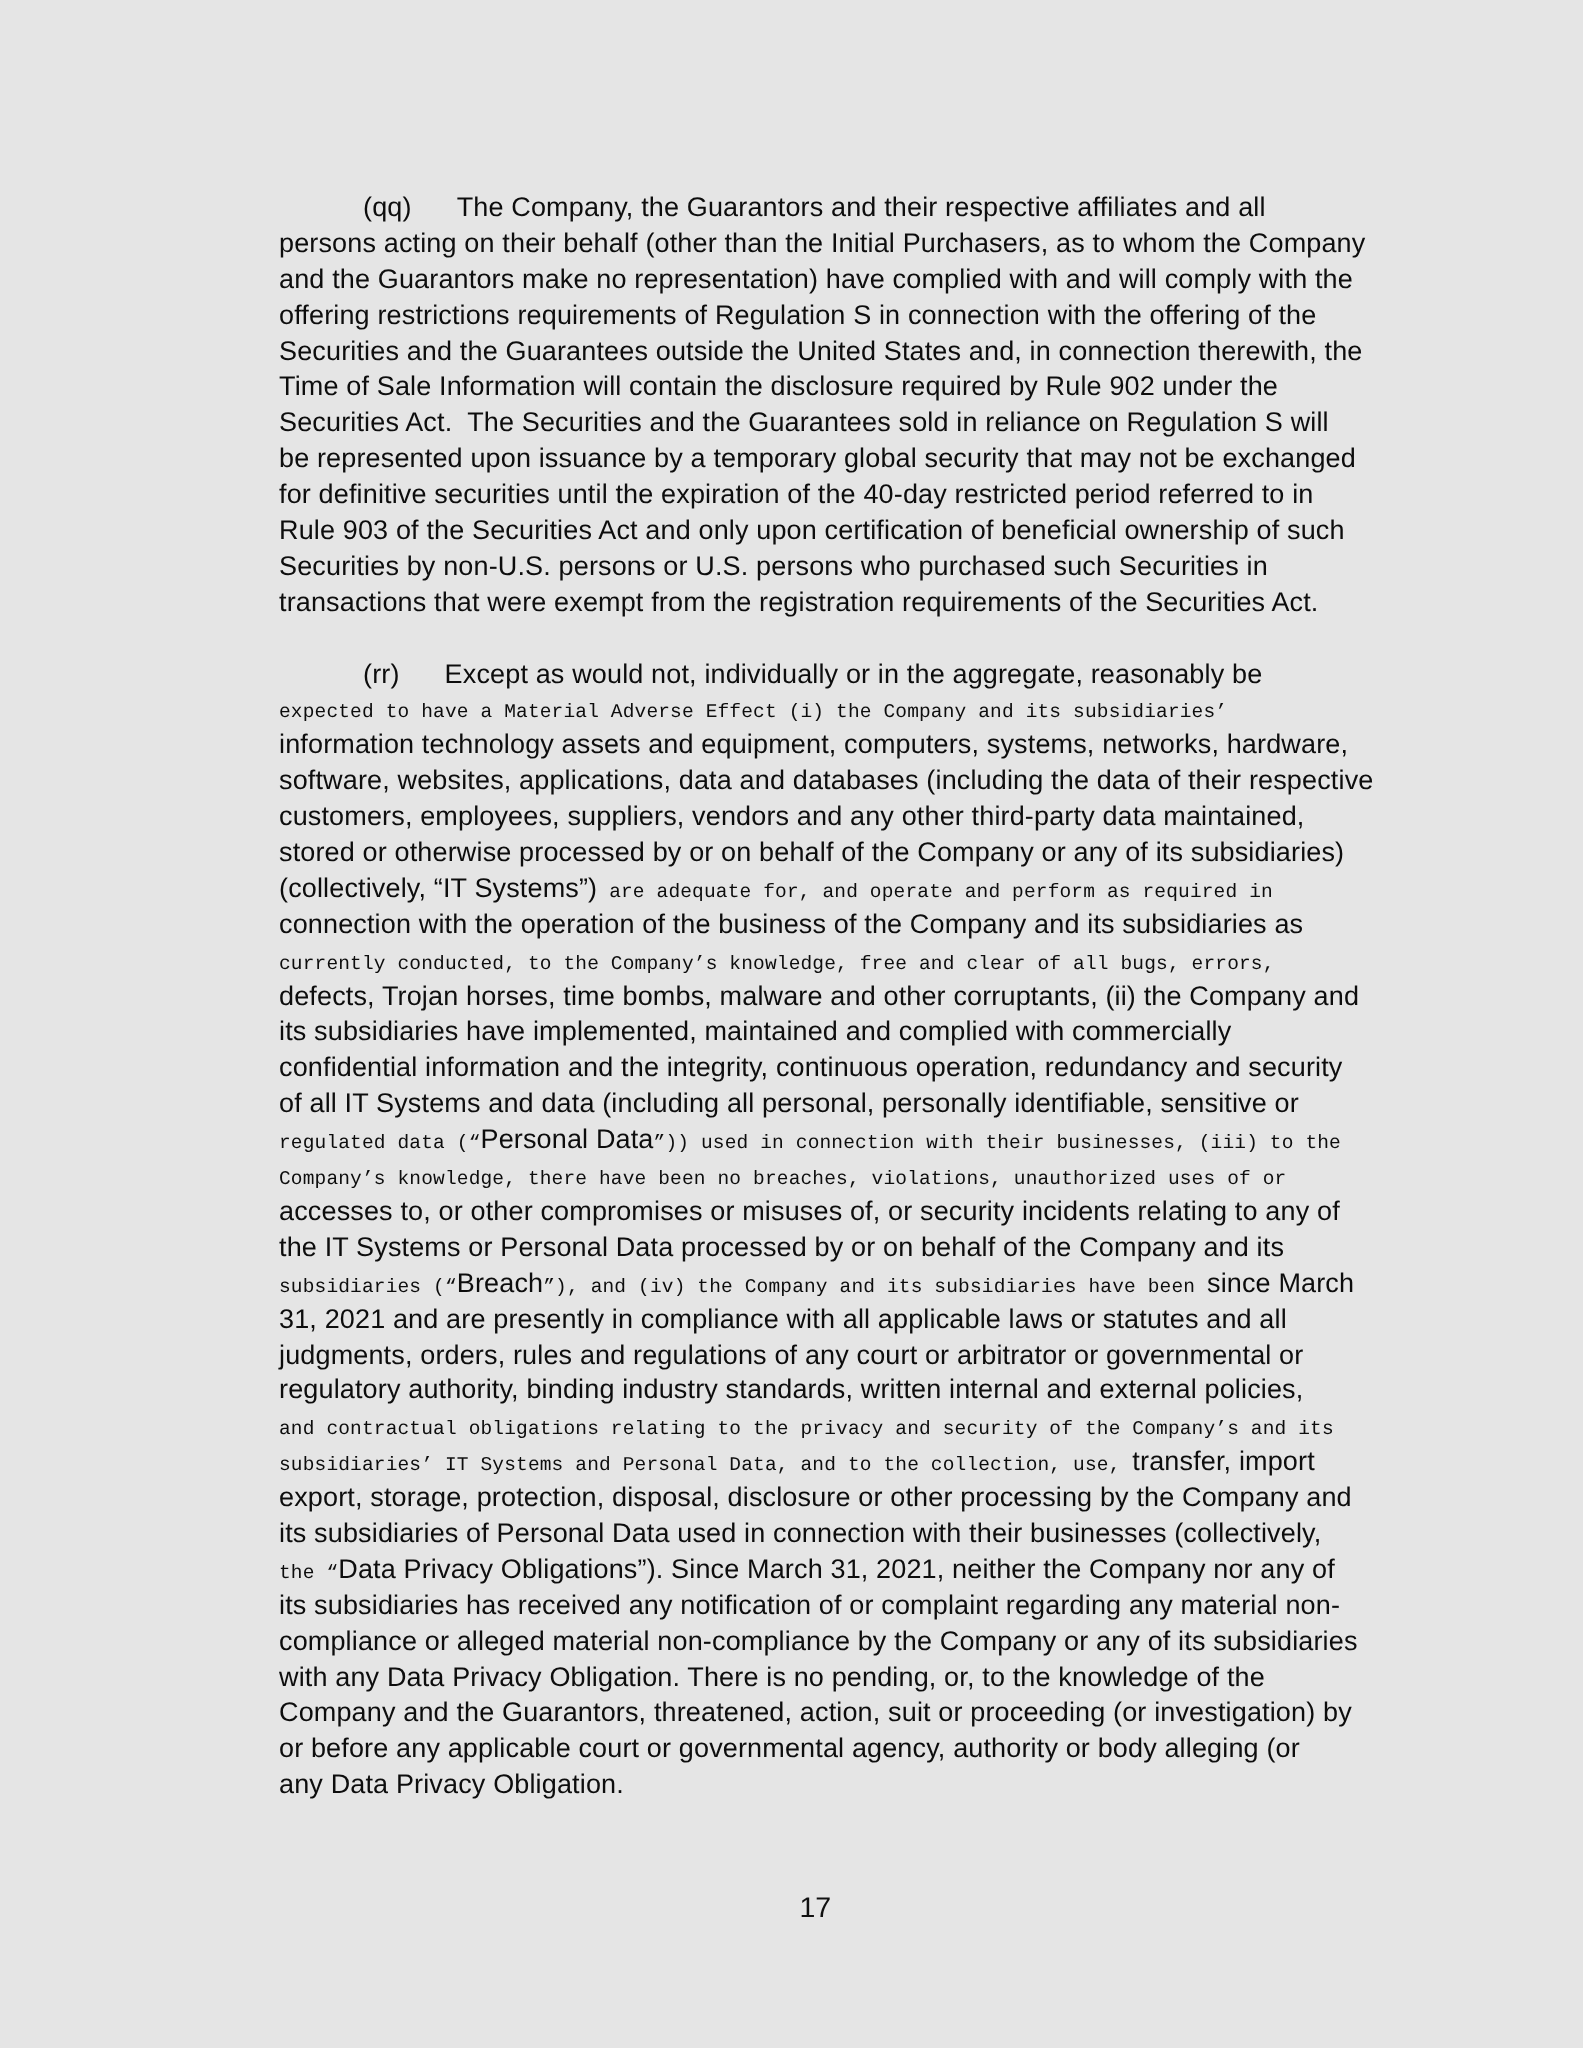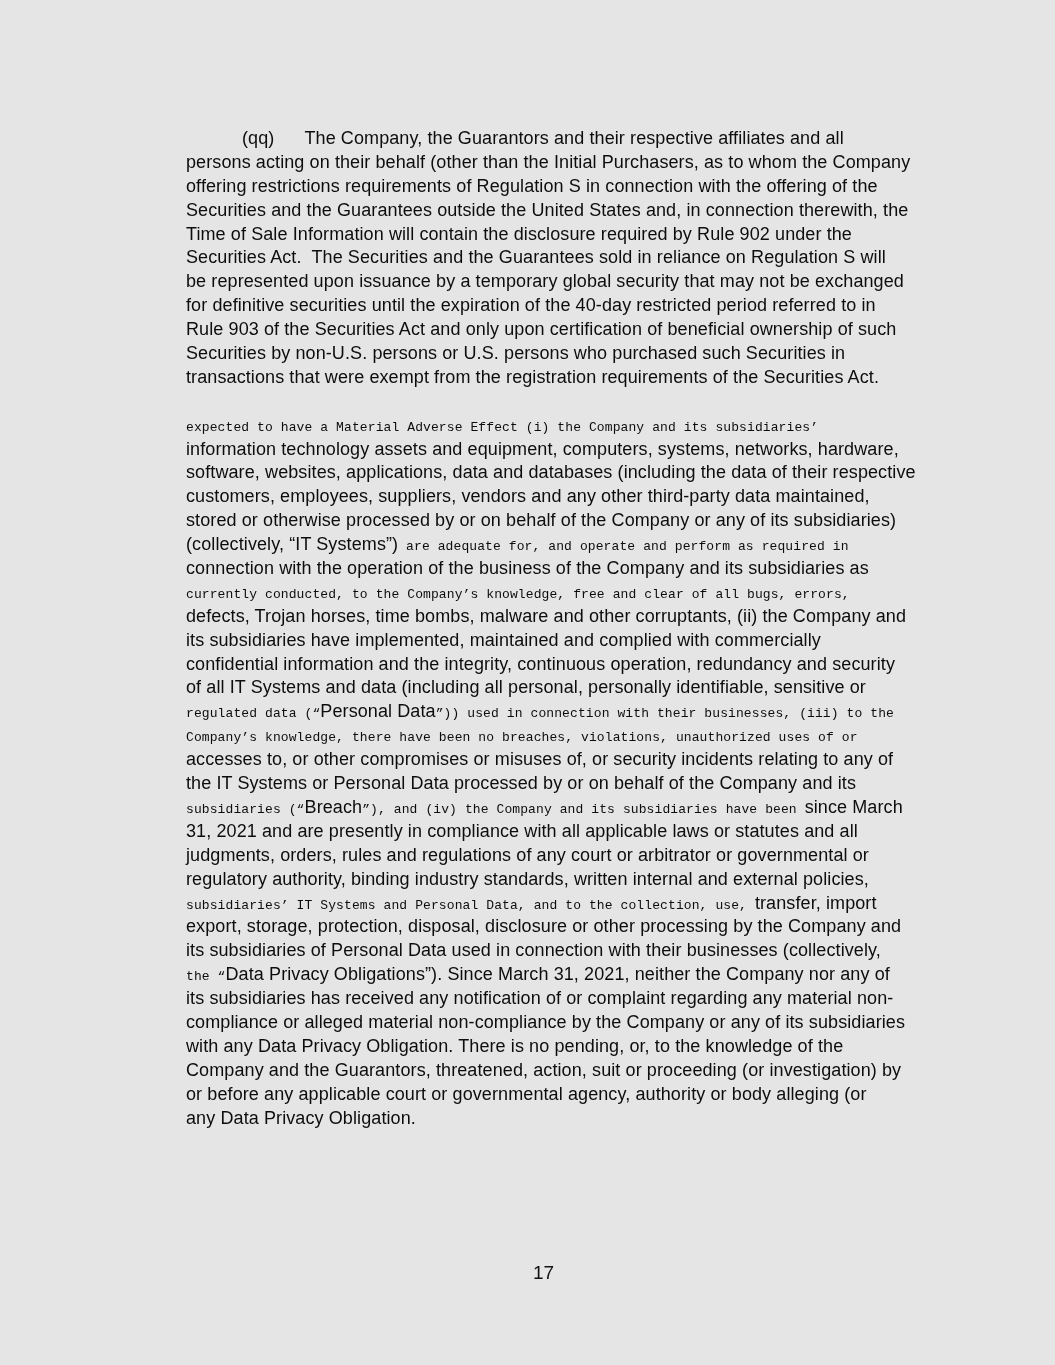--- a/index.html
+++ b/index.html
@@ -25,51 +25,54 @@
   }
 </style>
 </head>
 <body>
 
 <div class="page">
   <div class="doc-body" id="paragraphs">
       <div class="para">
         <div class="line f-sans"><span class="indent"></span><span class="f-sans">(qq)</span><span class="tab"></span><span class="f-sans">The Company, the Guarantors and their respective affiliates and all</span></div>
         <div class="line f-sans"><span class="f-sans">persons acting on their behalf (other than the Initial Purchasers, as to whom the Company</span></div>
+        <div class="line f-sans"><span class="f-sans">and the Guarantors make no representation) have complied with and will comply with the</span></div>
         <div class="line f-sans"><span class="f-sans">offering restrictions requirements of Regulation S in connection with the offering of the</span></div>
         <div class="line f-sans"><span class="f-sans">Securities and the Guarantees outside the United States and, in connection therewith, the</span></div>
         <div class="line f-sans"><span class="f-sans">Time of Sale Information will contain the disclosure required by Rule 902 under the</span></div>
         <div class="line f-sans"><span class="f-sans">Securities Act.  The Securities and the Guarantees sold in reliance on Regulation S will</span></div>
         <div class="line f-sans"><span class="f-sans">be represented upon issuance by a temporary global security that may not be exchanged</span></div>
         <div class="line f-sans"><span class="f-sans">for definitive securities until the expiration of the 40-day restricted period referred to in</span></div>
         <div class="line f-sans"><span class="f-sans">Rule 903 of the Securities Act and only upon certification of beneficial ownership of such</span></div>
         <div class="line f-sans"><span class="f-sans">Securities by non-U.S. persons or U.S. persons who purchased such Securities in</span></div>
         <div class="line f-sans"><span class="f-sans">transactions that were exempt from the registration requirements of the Securities Act.</span></div>
       </div>
       <div class="para">
+        <div class="line f-sans"><span class="indent"></span><span class="f-sans">(rr)</span><span class="tab"></span><span class="f-sans">Except as would not, individually or in the aggregate, reasonably be</span></div>
         <div class="line f-sans"><span class="f-serif">expected to have a Material Adverse Effect (i) the Company and its subsidiaries’</span></div>
         <div class="line f-sans"><span class="f-sans">information technology assets and equipment, computers, systems, networks, hardware,</span></div>
         <div class="line f-sans"><span class="f-sans">software, websites, applications, data and databases (including the data of their respective</span></div>
         <div class="line f-sans"><span class="f-sans">customers, employees, suppliers, vendors and any other third-party data maintained,</span></div>
         <div class="line f-sans"><span class="f-sans">stored or otherwise processed by or on behalf of the Company or any of its subsidiaries)</span></div>
         <div class="line f-sans"><span class="f-sans">(collectively, “</span><span class="f-sans u">IT Systems</span><span class="f-sans">”)</span><span class="f-serif"> are adequate for, and operate and perform as required in</span></div>
         <div class="line f-sans"><span class="f-sans">connection with the operation of the business of the Company and its subsidiaries as</span></div>
         <div class="line f-sans"><span class="f-serif">currently conducted, to the Company’s knowledge, free and clear of all bugs, errors,</span></div>
         <div class="line f-sans"><span class="f-sans">defects, Trojan horses, time bombs, malware and other corruptants, (ii) the Company and</span></div>
         <div class="line f-sans"><span class="f-sans">its subsidiaries have implemented, maintained and complied with commercially</span></div>
         <div class="line f-sans"><span class="f-sans">confidential information and the integrity, continuous operation, redundancy and security</span></div>
         <div class="line f-sans"><span class="f-sans">of all IT Systems and data (including all personal, personally identifiable, sensitive or</span></div>
         <div class="line f-sans"><span class="f-serif">regulated data (“</span><span class="f-sans u">Personal Data</span><span class="f-serif">”)) used in connection with their businesses, (iii) to the</span></div>
         <div class="line f-sans"><span class="f-serif">Company’s knowledge, there have been no breaches, violations, unauthorized uses of or</span></div>
         <div class="line f-sans"><span class="f-sans">accesses to, or other compromises or misuses of, or security incidents relating to any of</span></div>
         <div class="line f-sans"><span class="f-sans">the IT Systems or Personal Data processed by or on behalf of the Company and its</span></div>
         <div class="line f-sans"><span class="f-serif">subsidiaries (“</span><span class="f-sans u">Breach</span><span class="f-serif">”), and (iv) the Company and its subsidiaries have been </span><span class="f-sans">since March</span></div>
         <div class="line f-sans"><span class="f-sans">31, 2021 and are presently in compliance with all applicable laws or statutes and all</span></div>
         <div class="line f-sans"><span class="f-sans">judgments, orders, rules and regulations of any court or arbitrator or governmental or</span></div>
         <div class="line f-sans"><span class="f-sans">regulatory authority, binding industry standards, written internal and external policies,</span></div>
+        <div class="line f-sans"><span class="f-serif">and contractual obligations relating to the privacy and security of the Company’s and its</span></div>
         <div class="line f-sans"><span class="f-serif">subsidiaries’ IT Systems and Personal Data, and to the collection, use, </span><span class="f-sans">transfer, import</span></div>
         <div class="line f-sans"><span class="f-sans">export, storage, protection, disposal, disclosure or other processing by the Company and</span></div>
         <div class="line f-sans"><span class="f-sans">its subsidiaries of Personal Data used in connection with their businesses (collectively,</span></div>
         <div class="line f-sans"><span class="f-serif">the “</span><span class="f-sans u">Data Privacy Obligations</span><span class="f-sans">”). Since March 31, 2021, neither the Company nor any of</span></div>
         <div class="line f-sans"><span class="f-sans">its subsidiaries has received any notification of or complaint regarding any material non-</span></div>
         <div class="line f-sans"><span class="f-sans">compliance or alleged material non-compliance by the Company or any of its subsidiaries</span></div>
         <div class="line f-sans"><span class="f-sans">with any Data Privacy Obligation. There is no pending, or, to the knowledge of the</span></div>
         <div class="line f-sans"><span class="f-sans">Company and the Guarantors, threatened, action, suit or proceeding (or investigation) by</span></div>
         <div class="line f-sans"><span class="f-sans">or before any applicable court or governmental agency, authority or body alleging (or</span></div>
         <div class="line f-sans"><span class="f-sans">any Data Privacy Obligation.</span></div>

